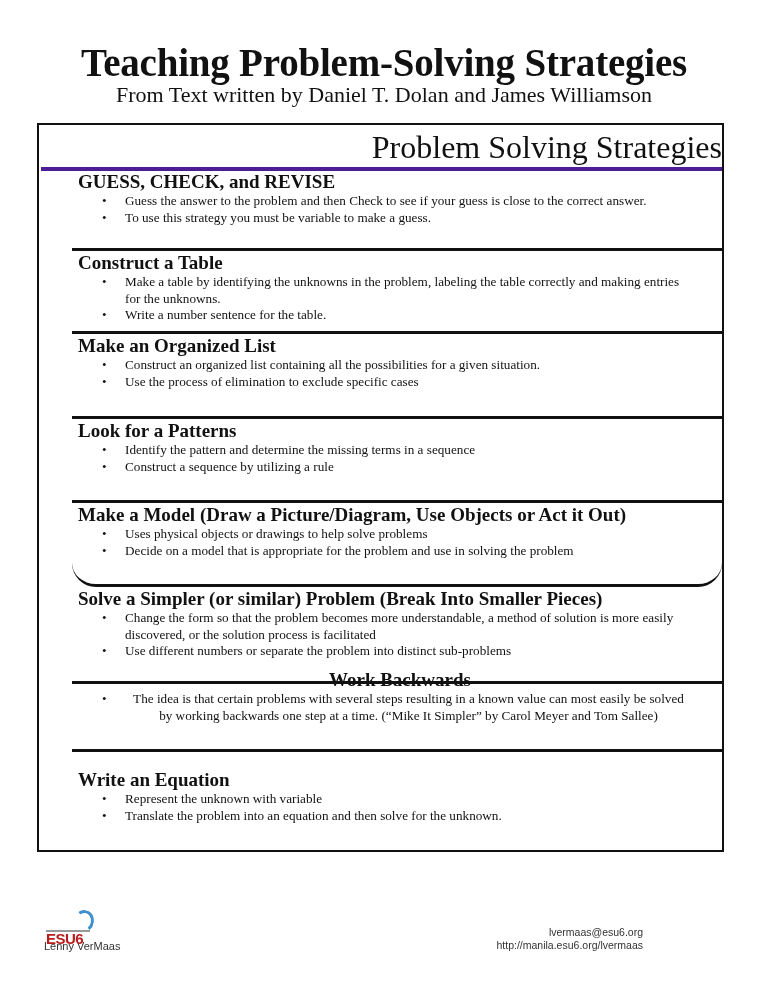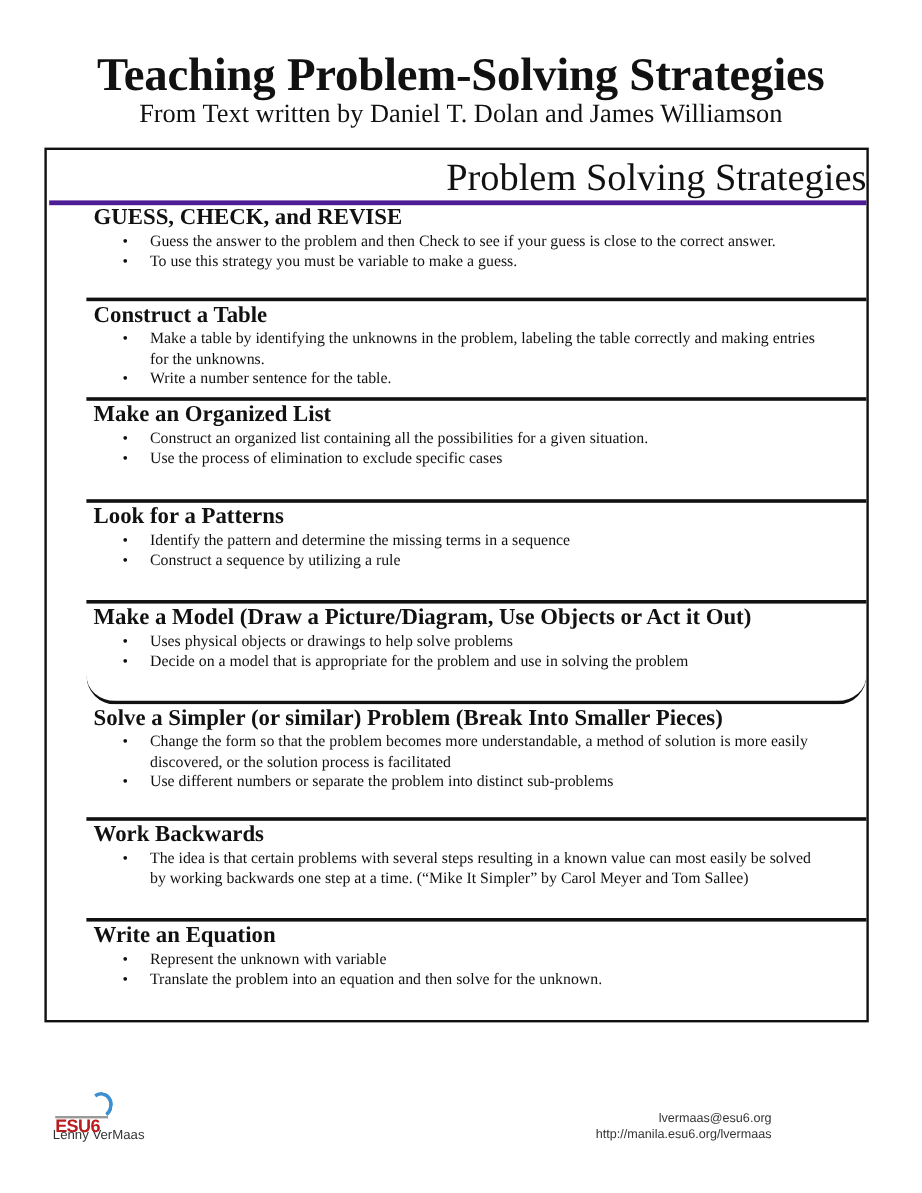--- a/index.html
+++ b/index.html
@@ -117,21 +117,21 @@
           <li><span class="bullet">•</span><span>Decide on a model that is appropriate for the problem and use in solving the problem</span></li>
         </ul>
       </div>
       <div class="section" style="top: 462px; height: 94px;">
         <h2>Solve a Simpler (or similar) Problem (Break Into Smaller Pieces)</h2>
         <ul>
           <li><span class="bullet">•</span><span>Change the form so that the problem becomes more understandable, a method of solution is more easily discovered, or the solution process is facilitated</span></li>
           <li><span class="bullet">•</span><span>Use different numbers or separate the problem into distinct sub-problems</span></li>
         </ul>
       </div>
-      <div class="section" style="top: 559px; height: 81px;">
+      <div class="section" style="top: 543px; height: 81px; text-align: center;">
         <h2>Work Backwards</h2>
         <ul>
           <li><span class="bullet">•</span><span>The idea is that certain problems with several steps resulting in a known value can most easily be solved by working backwards one step at a time. (“Mike It Simpler” by Carol Meyer and Tom Sallee)</span></li>
         </ul>
       </div>
       <div class="section last" style="top: 643px; height: 82px;">
         <h2>Write an Equation</h2>
         <ul>
           <li><span class="bullet">•</span><span>Represent the unknown with variable</span></li>
           <li><span class="bullet">•</span><span>Translate the problem into an equation and then solve for the unknown.</span></li>

